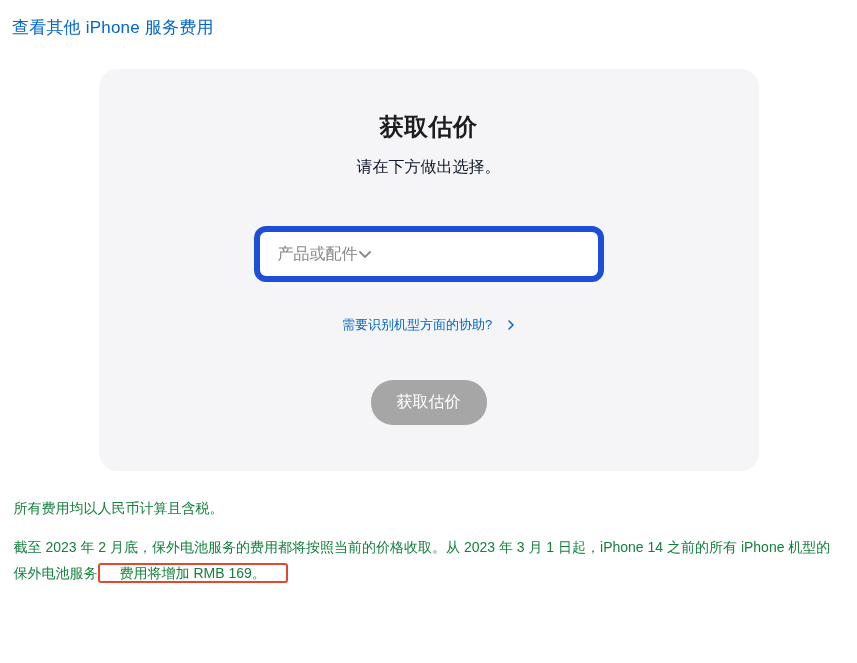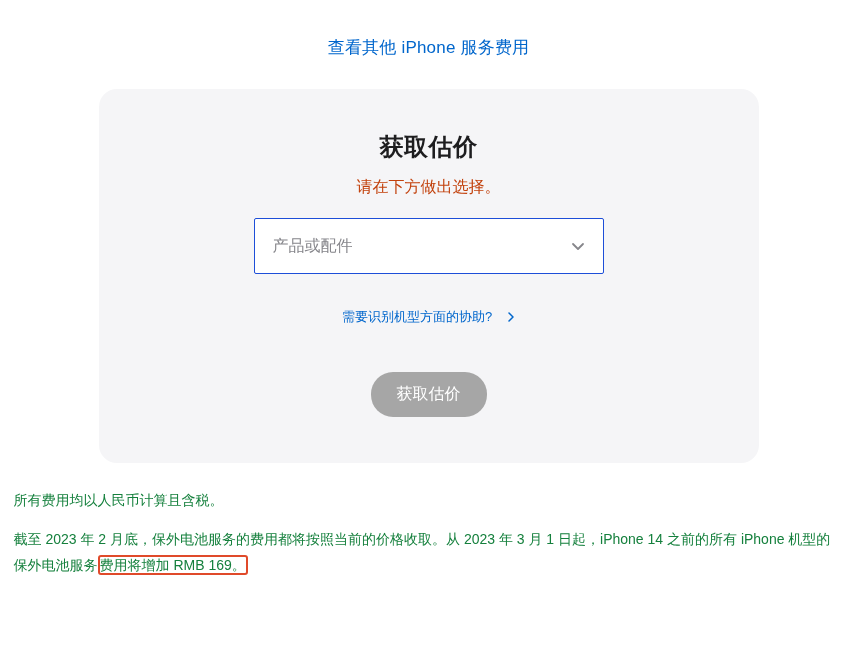--- a/index.html
+++ b/index.html
@@ -5,22 +5,21 @@
     * { margin: 0; padding: 0; box-sizing: border-box; }
     body {
       font-family: -apple-system, BlinkMacSystemFont, "Segoe UI", "Helvetica Neue", Arial, sans-serif;
       background: #fff;
       width: 857px;
       height: 663px;
       overflow: hidden;
     }
     .container { width: 100%; padding: 0 12px; }
     .top-link {
-      text-align: center;
-      padding: 36px 0 18px 0;
+      padding: 16px 0 18px 0;
     }
     .top-link a {
       color: #0066cc;
       text-decoration: none;
       font-size: 17px;
       letter-spacing: 0.2px;
     }
     .card {
       background: #f5f5f7;
       border-radius: 18px;
@@ -31,38 +30,37 @@
     }
     .card-title {
       font-size: 24px;
       font-weight: 600;
       color: #1d1d1f;
       margin-bottom: 14px;
       letter-spacing: 0.5px;
     }
     .card-subtitle {
       font-size: 16px;
-      color: #c2410c;
-      margin-bottom: 20px;
+      color: #0f172a;
+      margin-bottom: 48px;
     }
     .select-wrap {
       max-width: 350px;
       margin: 0 auto 28px auto;
       position: relative;
     }
     .select-wrap.last { margin-bottom: 14px; }
     .select-btn {
       width: 100%;
       height: 56px;
       background: #fff;
-      border: 1px solid #1d4ed8;
-      border-radius: 2px;
+      border: 6px solid #1d4ed8;
+      border-radius: 12px;
       display: flex;
       align-items: center;
-      justify-content: space-between;
       padding: 0 18px;
       cursor: pointer;
       font-family: inherit;
     }
     .select-label {
       font-size: 16px;
       color: #86868b;
     }
     .chevron {
       color: #86868b;
@@ -98,21 +96,21 @@
     }
     .footnote {
       font-size: 14px;
       color: #15803d;
       line-height: 1.9;
       margin-bottom: 12px;
     }
     .highlight-box {
       border: 2px solid #e04a2a;
       border-radius: 3px;
-      padding: 0 0;
+      padding: 0 20px;
       display: inline;
     }
   </style>
 </head>
 <body>
 
 <div class="container">
   <div class="top-link">
     <a href="#">查看其他 iPhone 服务费用</a>
   </div>

